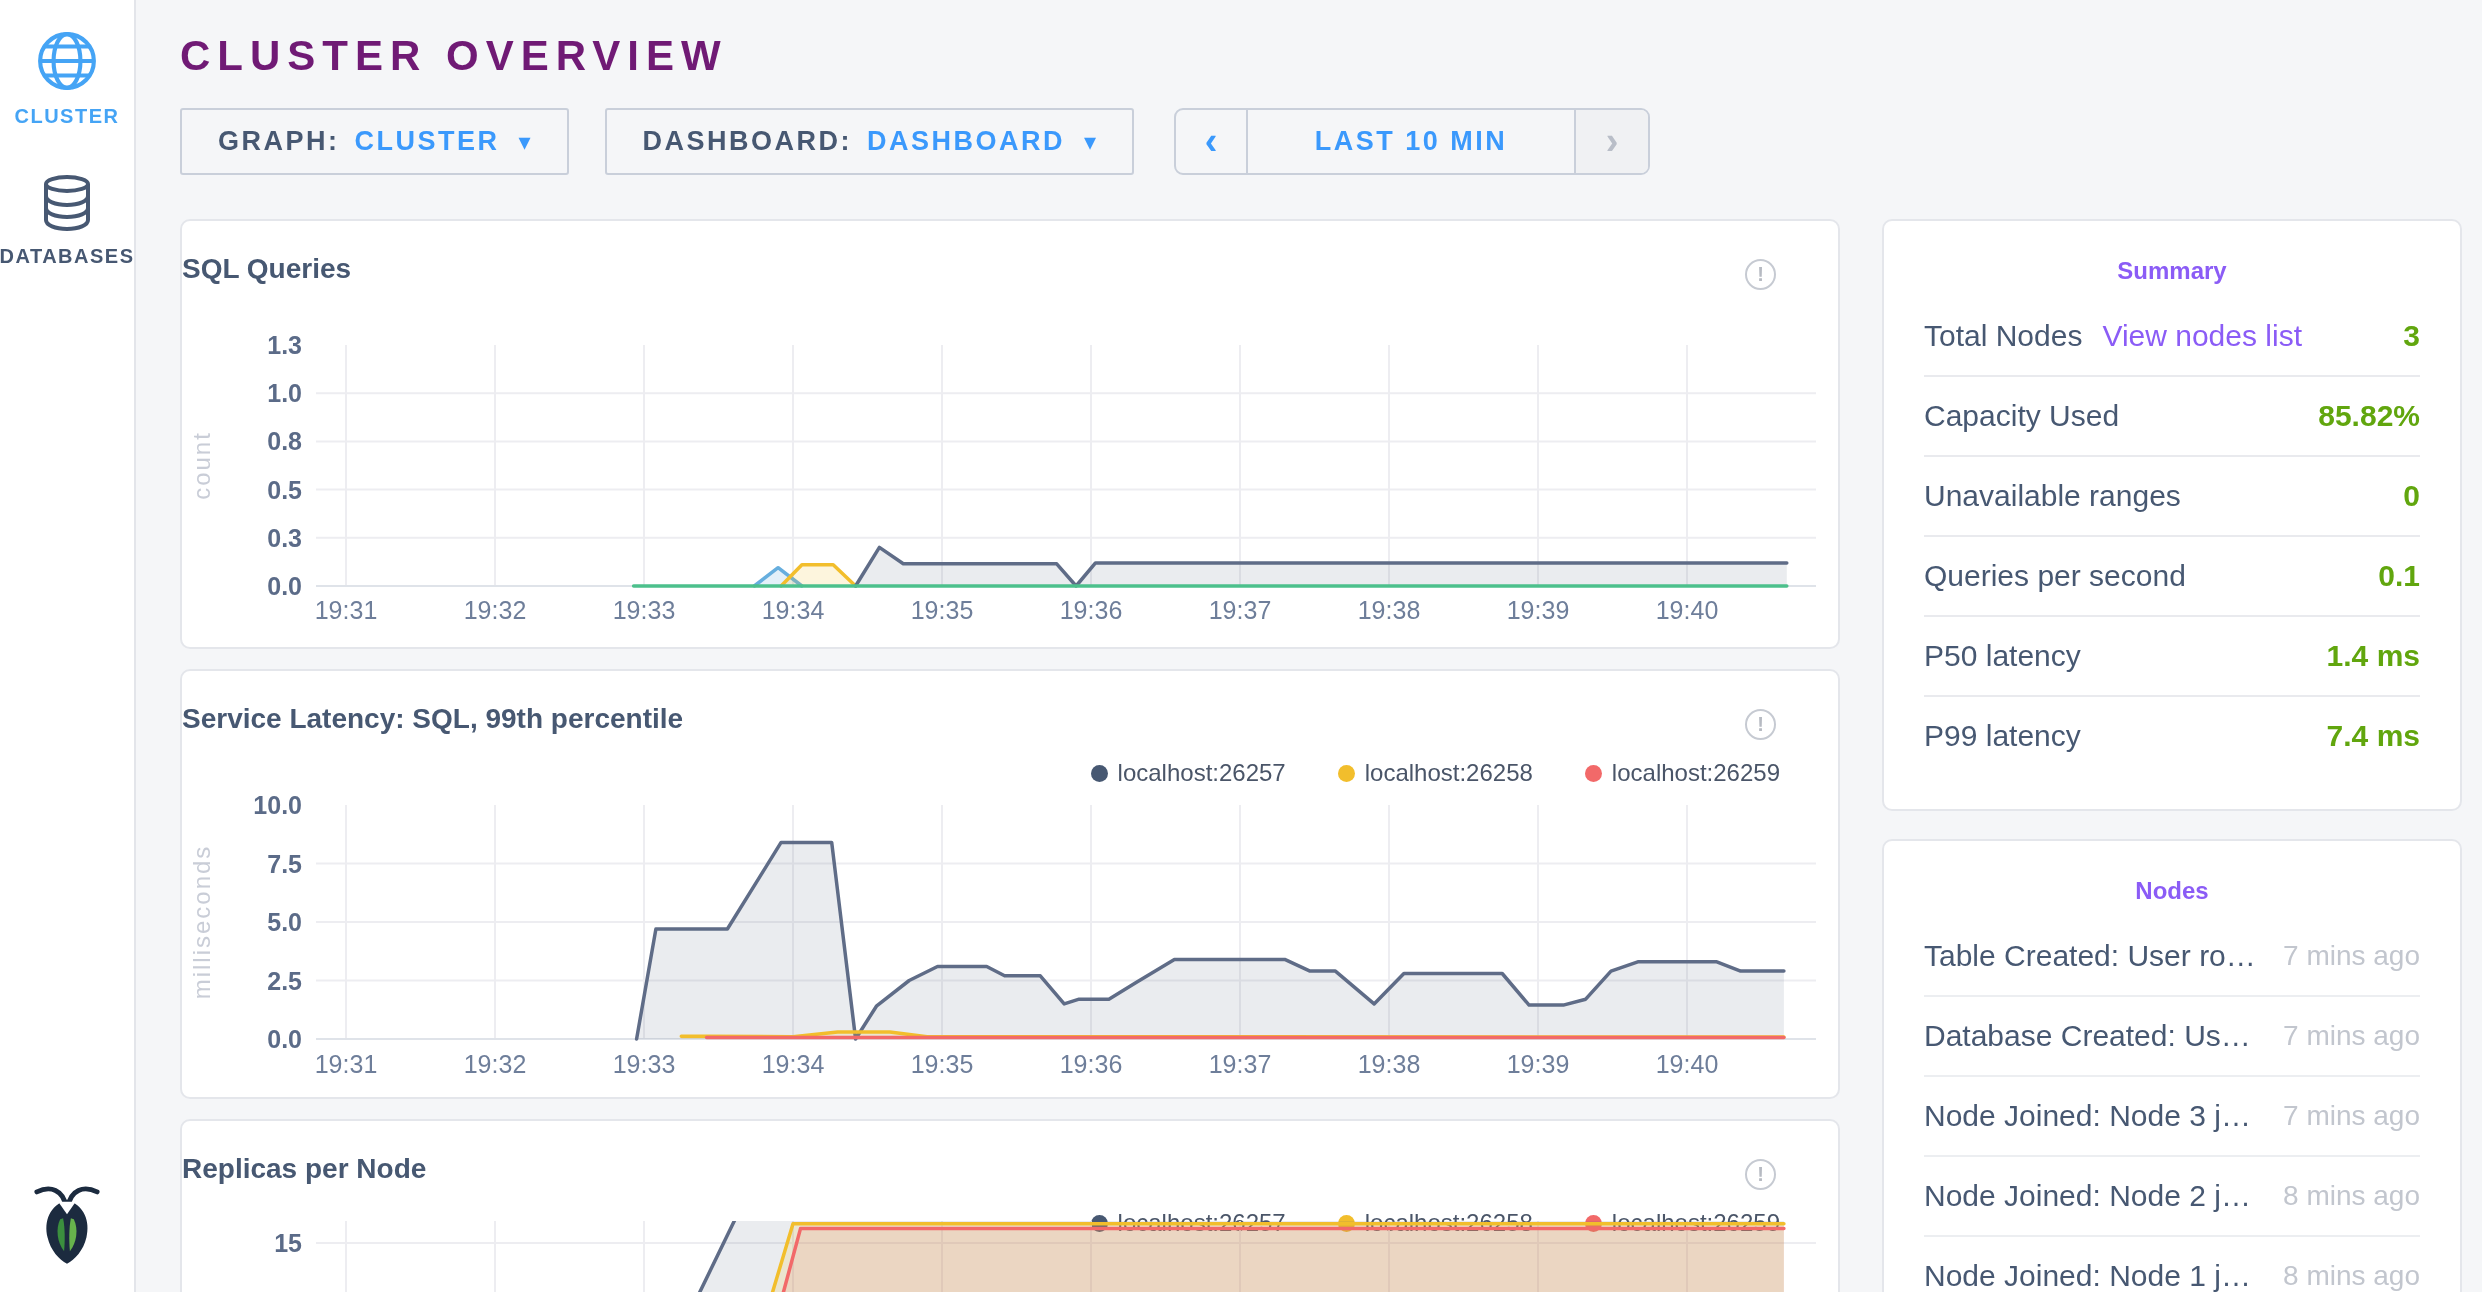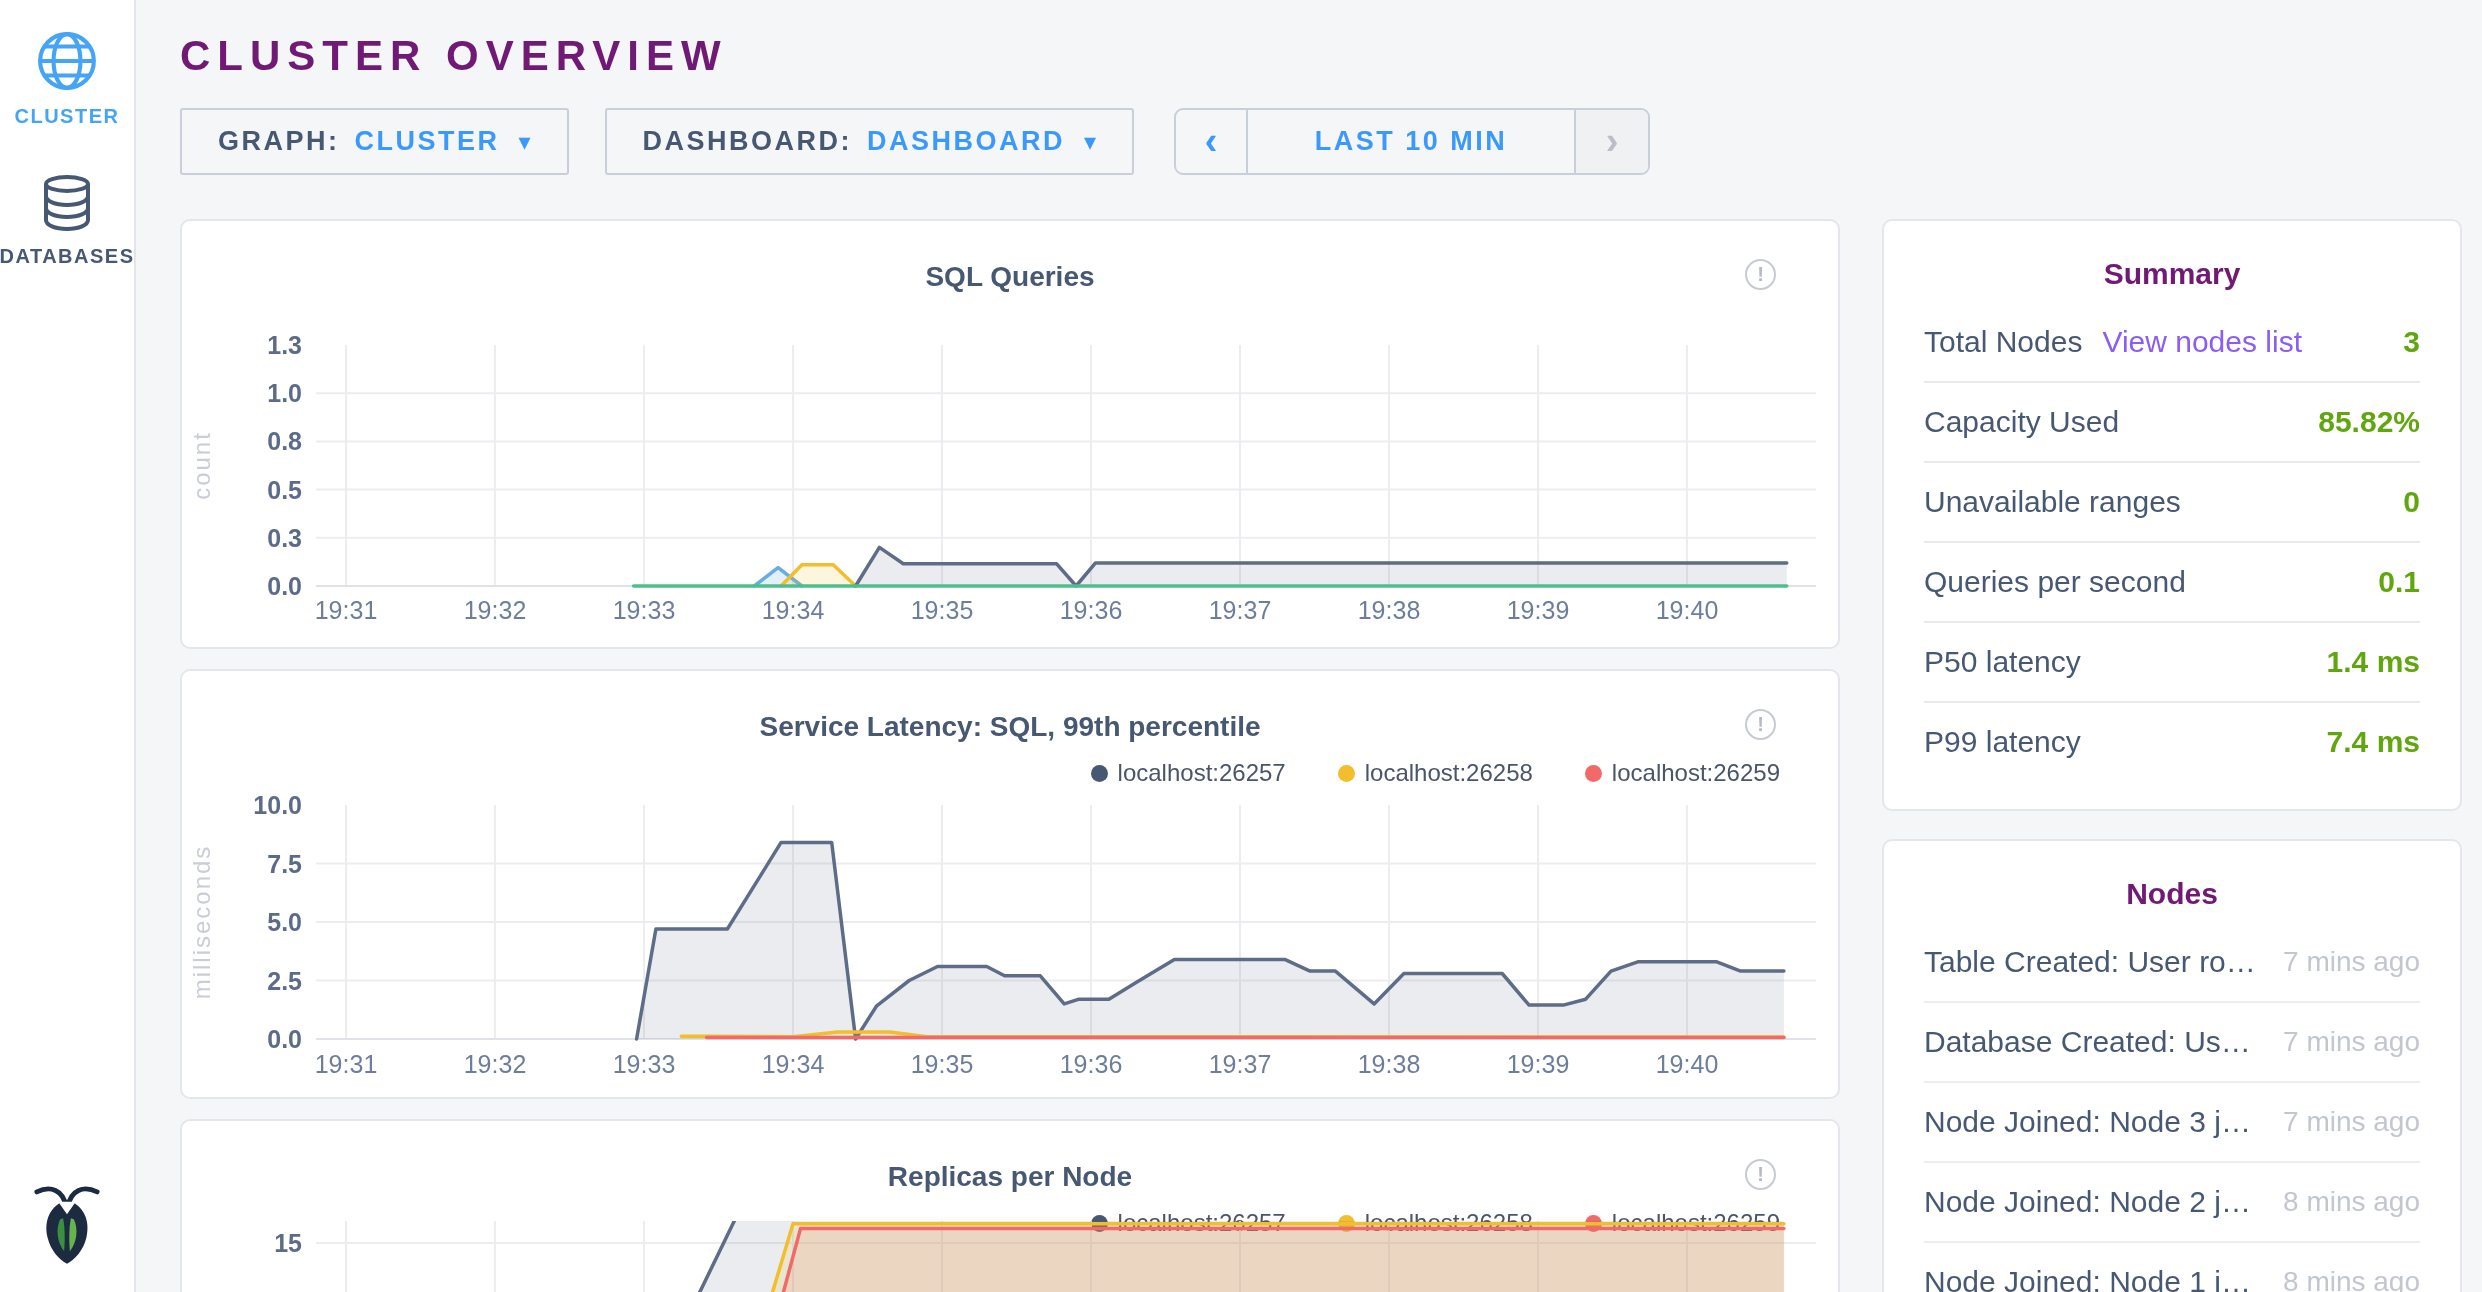--- a/index.html
+++ b/index.html
@@ -39,39 +39,39 @@
 
   .content { display:flex; gap:42px; margin-top:44px; align-items:flex-start; }
   .charts-col { width:1662px; display:flex; flex-direction:column; gap:20px; }
   .right-col  { width:580px;  display:flex; flex-direction:column; gap:28px; }
 
   .card { background:#fff; border:2px solid #e4e6eb; border-radius:10px; position:relative; }
 
   
   .chart-card { height:430px; overflow:hidden; }
   .chart-card.tall { height:560px; }
-  .chart-title { text-align:center; font-size:28px; font-weight:bold; color:#475872; padding-top:40px; }
+  .chart-title { text-align:left; font-size:28px; font-weight:bold; color:#475872; padding-top:32px; }
   .info-icon { position:absolute; right:62px; top:38px; width:31px; height:31px; border:2px solid #c6cad2;
                border-radius:50%; color:#b6bac2; font-size:20px; font-weight:bold;
                display:flex; align-items:center; justify-content:center; cursor:pointer; }
   .legend { position:absolute; right:58px; top:88px; display:flex; gap:52px; align-items:center; }
   .legend-item { display:flex; align-items:center; gap:10px; font-size:24px; color:#4a5568; cursor:pointer; }
   .dot { width:17px; height:17px; border-radius:50%; display:inline-block; }
   svg.plot { position:absolute; left:2px; width:1656px; display:block; }
   svg.plot.p0 { top:90px;  height:340px; }
   svg.plot.p1 { top:100px; height:336px; }
   svg.plot.p2 { top:100px; height:460px; }
   .tick { font-size:25px; fill:#6e7e9a; font-family:"Liberation Sans",sans-serif; }
   .ytick { font-weight:bold; fill:#5b6b88; }
   .axis-label { font-size:24px; fill:#c9cdd7; letter-spacing:2px; font-family:"Liberation Sans",sans-serif; }
 
   
   .summary-card { padding:0 40px; height:592px; }
   .events-card  { padding:0 40px; height:600px; overflow:hidden; }
-  .panel-title { text-align:center; font-size:30px; font-weight:bold; color:#701a75; padding:36px 0 12px; }
+  .panel-title { text-align:center; font-size:24px; font-weight:bold; color:#8b5cf6; padding:36px 0 12px; }
   .srow { display:flex; justify-content:space-between; align-items:center; padding:22px 0;
           border-bottom:2px solid #e9eaee; font-size:30px; color:#475872; }
   .srow:last-child { border-bottom:none; }
   .srow .val { color:#61a60e; font-weight:bold; white-space:nowrap; margin-left:16px; }
   .cap-row { flex-wrap:wrap; }
   .label-group { display:flex; align-items:center; }
   .nodes-link { color:#8b5cf6; margin-left:20px; cursor:pointer; }
   .subtext { width:100%; font-size:26px; color:#b9bfca; line-height:38px; margin-top:12px; }
   .erow { display:flex; justify-content:space-between; align-items:center; padding:22px 0;
           border-bottom:2px solid #eceef1; font-size:30px; color:#475872; }

